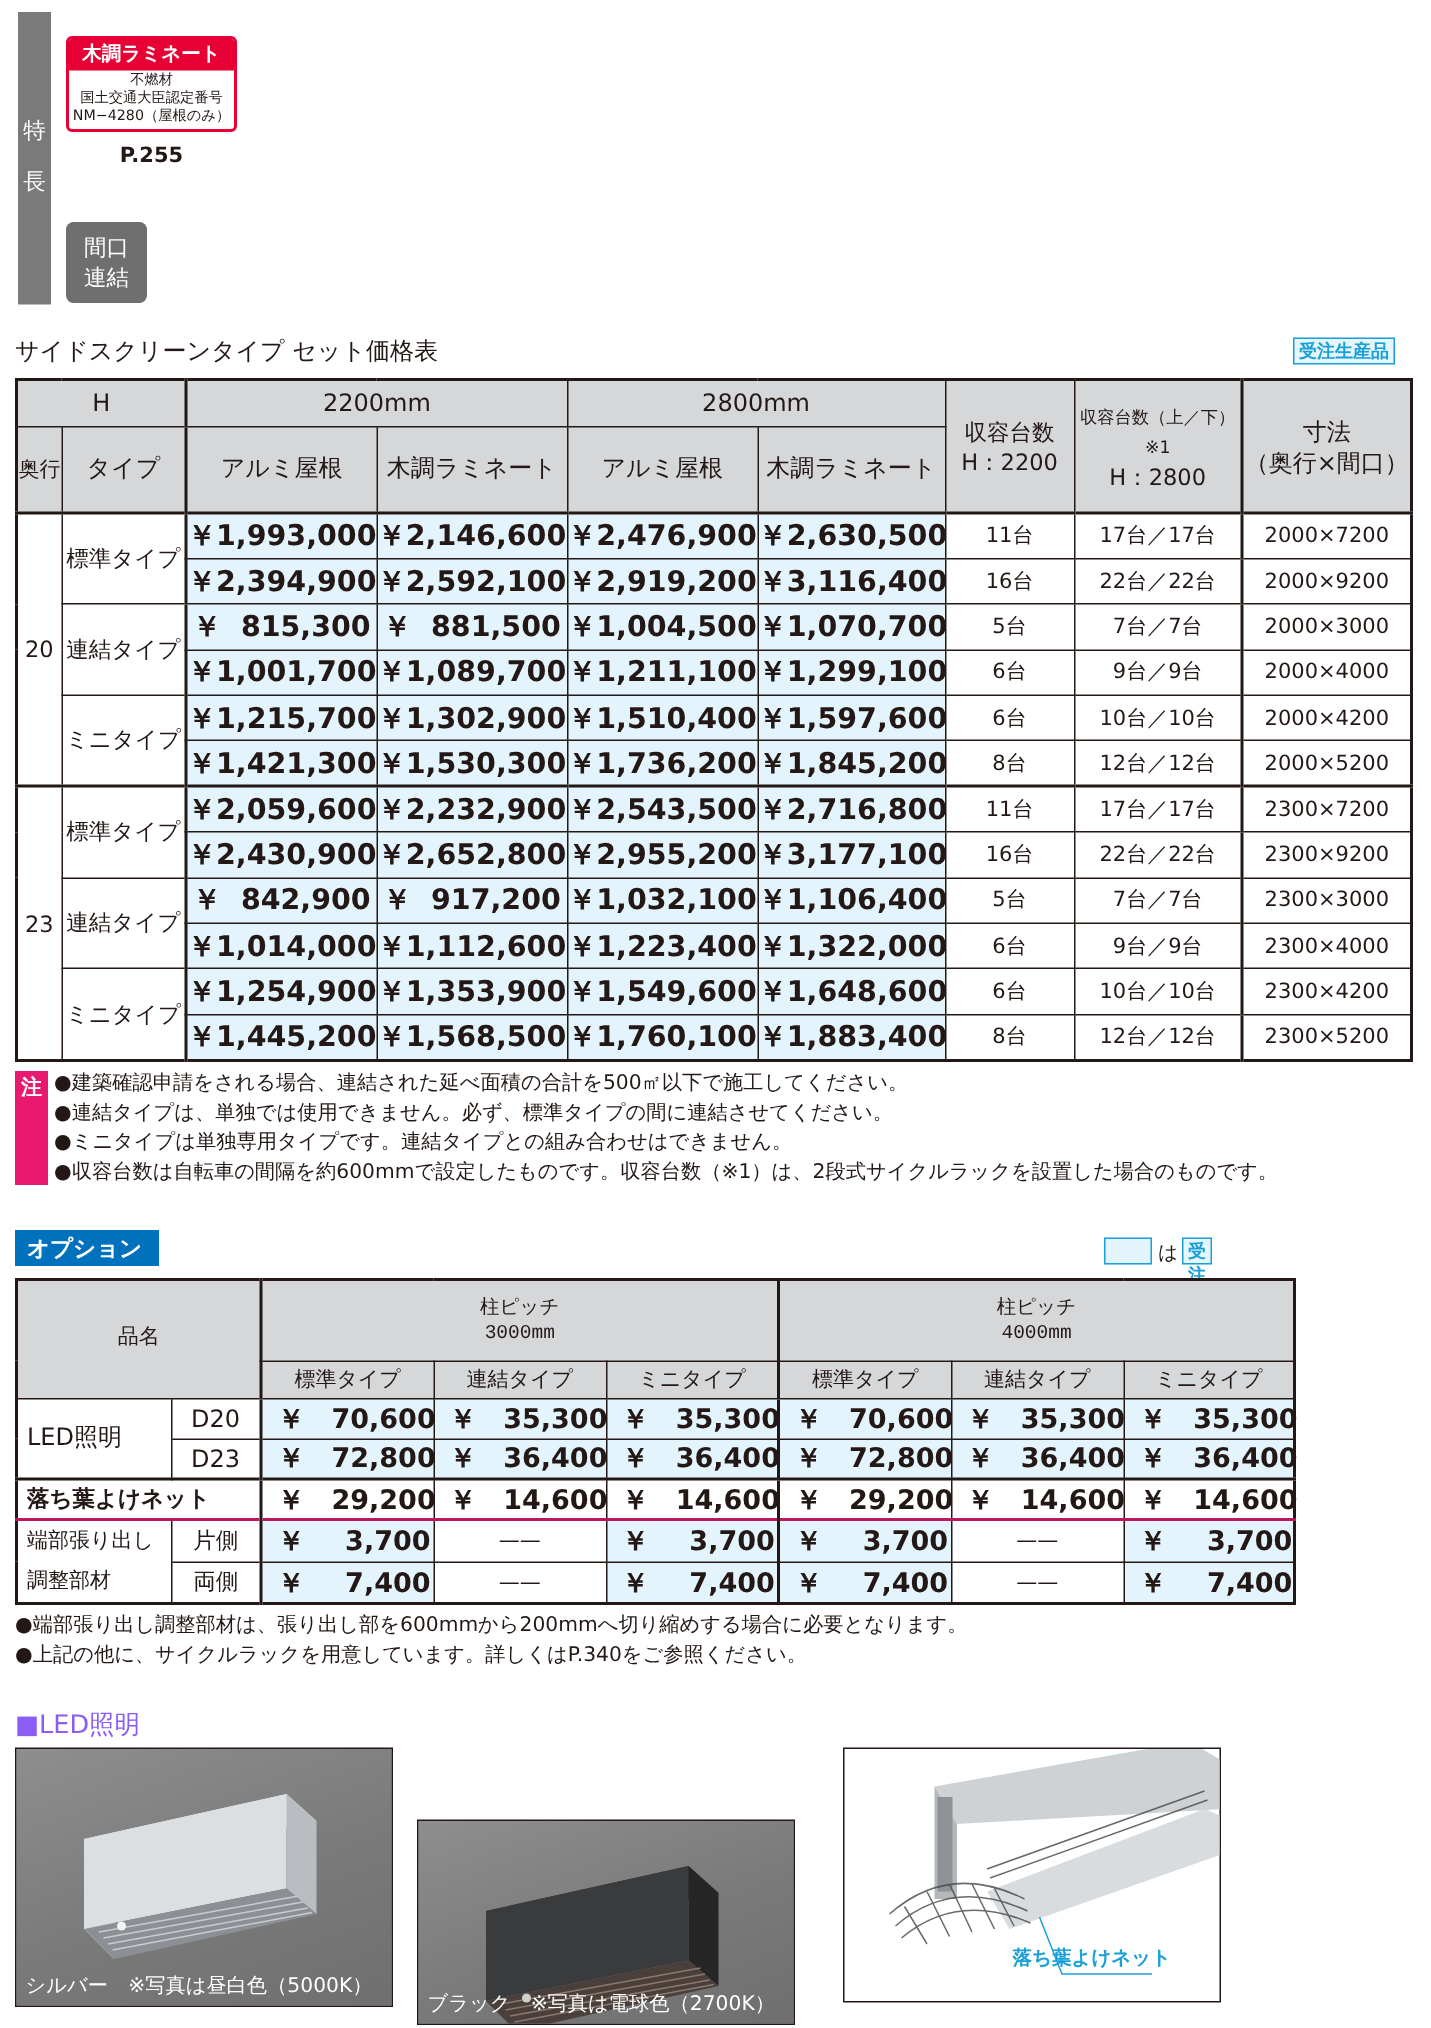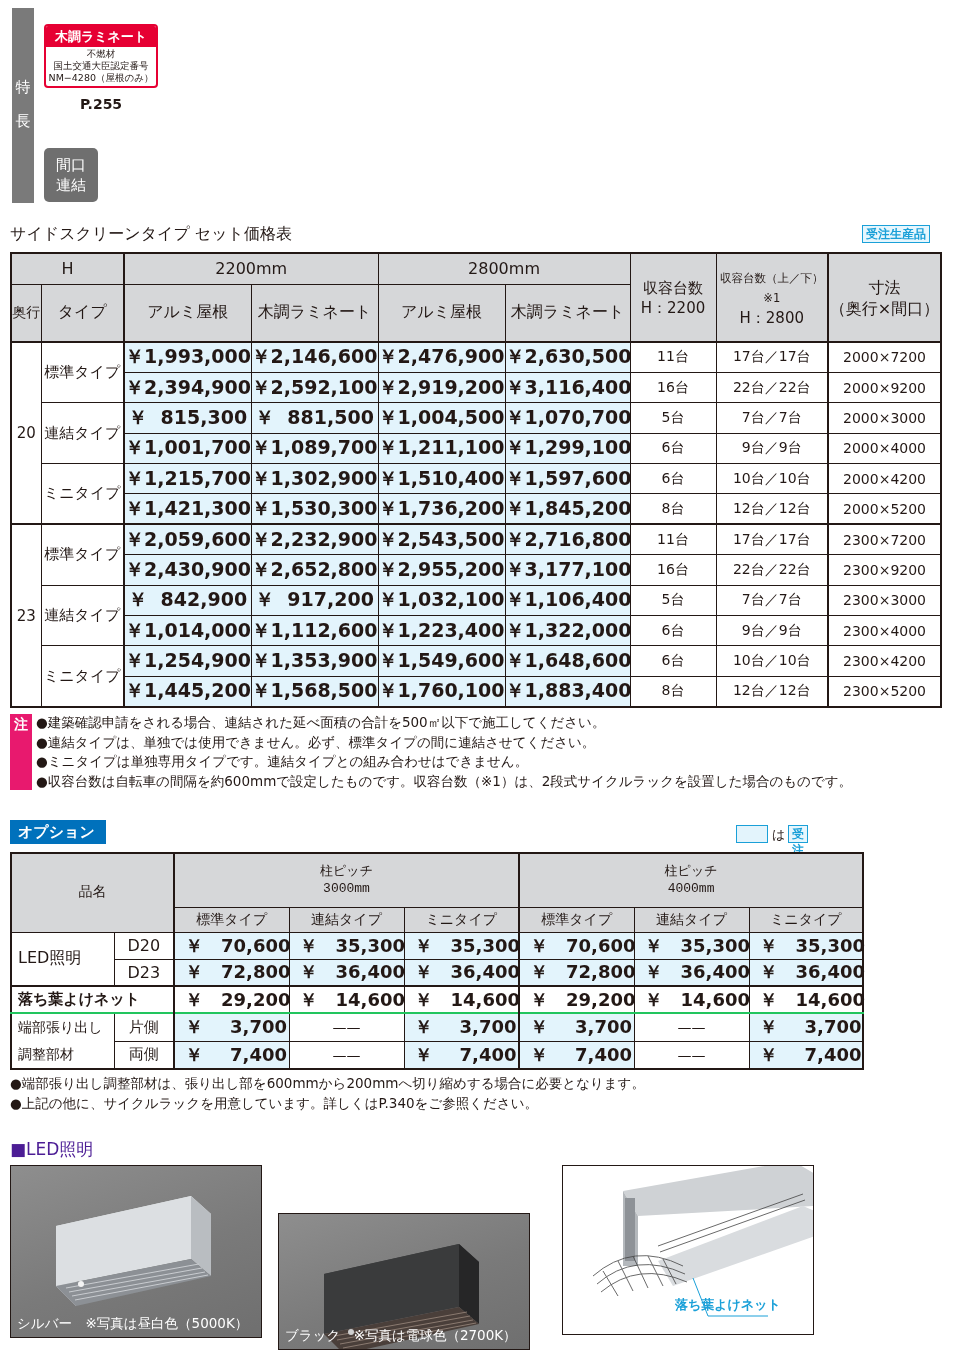--- a/index.html
+++ b/index.html
@@ -54,21 +54,21 @@
   #opt-table .oprice .yen { display: inline-block; width: 36px; }
   #opt-table .oprice .amt { display: inline-block; width: 66px; text-align: right; }
   #opt-table .name { font-size: 15px; text-align: left; padding-left: 6px; margin-left: 32px; }
   #opt-table .sub { font-size: 16px; }
   #opt-table .dash { font-size: 14px; }
   #opt-table .thick-r { border-right: 2px solid #231815; }
 
   .opt-notes { position: absolute; left: 10px; top: 1073px; font-size: 13.5px; line-height: 20px; }
 
   
-  .photo-head { position: absolute; font-size: 17px; color: #4c1d95; }
+  .photo-head { position: absolute; font-size: 17px; color: #8b5cf6; }
   .photo { position: absolute; border: 1px solid #231815; overflow: hidden; }
   .photo.gray { background: linear-gradient(160deg, #8e8e8e 0%, #7a7a7a 55%, #6f6f6f 100%); }
   .photo .caption { position: absolute; left: 6px; bottom: 4px; color: #fff; font-size: 13.5px; white-space: pre; }
   .photo.white { background: #fff; }
 </style>
 </head>
 <body>
 
 <div class="feature-bar">
   <div class="v-label" style="top:70px">特</div>
@@ -321,21 +321,21 @@
   <tr class="orow" style="border-top:2px solid #231815">
     <td class="name thick-r" colspan="2" style="font-weight:bold;font-size:15px">落ち葉よけネット</td>
     <td class="oprice"><span class="yen">￥</span><span class="amt">29,200</span></td>
     <td class="oprice"><span class="yen">￥</span><span class="amt">14,600</span></td>
     <td class="oprice thick-r"><span class="yen">￥</span><span class="amt">14,600</span></td>
     <td class="oprice"><span class="yen">￥</span><span class="amt">29,200</span></td>
     <td class="oprice"><span class="yen">￥</span><span class="amt">14,600</span></td>
     <td class="oprice"><span class="yen">￥</span><span class="amt">14,600</span></td>
   </tr>
 
-  <tr class="orow" style="border-top:2px solid #22c55e">
+  <tr class="orow" style="border-top:2px solid #be185d">
     <td class="name" rowspan="2" style="font-size:14px;line-height:27px">
       <div>端部張り出し</div>
       <div>調整部材</div>
     </td>
     <td class="sub thick-r" style="font-size:15px">片側</td>
     <td class="blue oprice"><span class="yen">￥</span><span class="amt">3,700</span></td>
     <td class="dash">——</td>
     <td class="blue oprice thick-r"><span class="yen">￥</span><span class="amt">3,700</span></td>
     <td class="blue oprice"><span class="yen">￥</span><span class="amt">3,700</span></td>
     <td class="dash">——</td>

